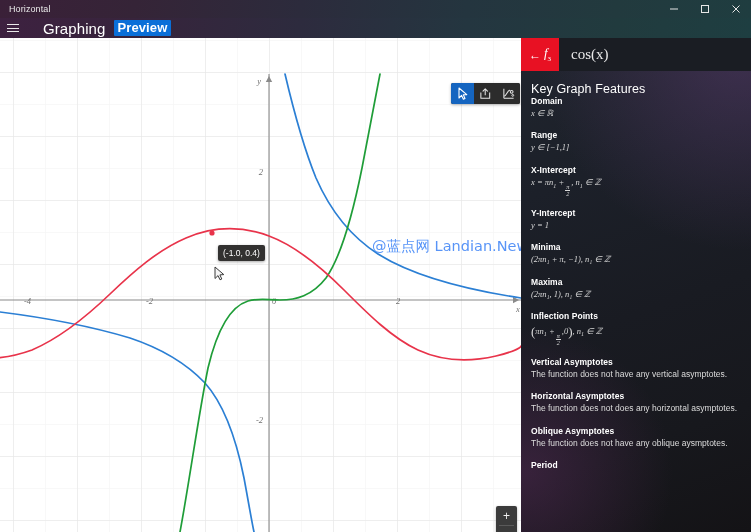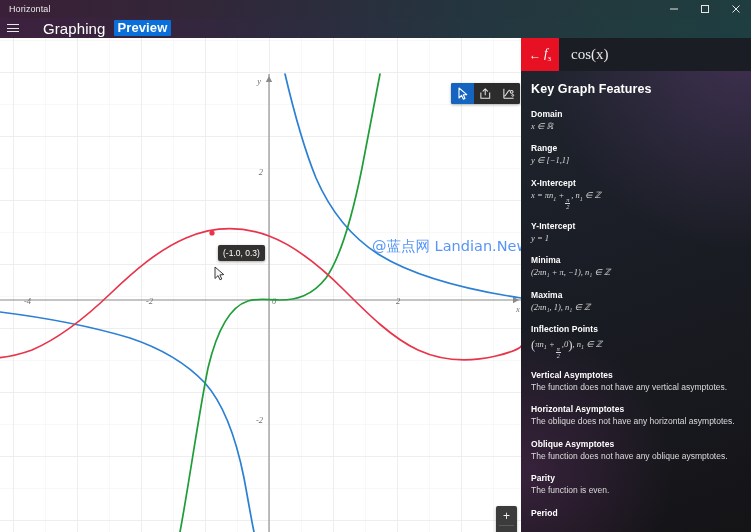--- a/index.html
+++ b/index.html
@@ -115,21 +115,21 @@
     color:#fff; font-family:"Liberation Serif", serif; font-style:italic;
     font-size:13px; line-height:1; position:relative;
   }
   .back-fx .fx sub{ font-size:7px; font-style:normal; }
   .fn-label{
     margin-left:12px; color:#e9e9e9; font-size:15px;
     font-family:"Liberation Serif", serif;
   }
 
   .panel-body{ position:absolute; left:0; top:33px; width:230px; height:461px; padding:11px 10px 0 10px; }
-  .panel-h1{ color:#ffffff; font-size:12.5px; font-weight:700; margin-bottom:13px; letter-spacing:.1px; }
+  .panel-h1{ color:#ffffff; font-size:12.5px; font-weight:400; letter-spacing:.1px; }
 
   .feat{ margin-bottom:11px; }
   .feat-label{ color:#ffffff; font-size:8.5px; font-weight:700; margin-bottom:2px; letter-spacing:.05px; }
   .feat-value{
     color:#d8d8d8; font-size:8.5px; line-height:1.35;
     font-family:"Liberation Serif", serif; font-style:italic;
   }
   .feat-value.plain{ font-family:"Liberation Sans", sans-serif; font-style:normal; color:#dcdcdc; }
 
   
@@ -222,21 +222,21 @@
              C 60 300 85 280 110 256 C 134 233 158 212 186 200
              C 214 188 242 188 269 198 C 296 208 320 228 344 252
              C 368 276 392 300 418 312 C 444 324 470 324 496 318
              C 512 314 521 310 521 308" fill="none" stroke="#e8334a" stroke-width="1.7" stroke-linecap="round"></path>
 
     <circle cx="212" cy="195" r="2.6" fill="#e8334a"></circle>
   </svg>
 
   <div class="watermark">@蓝点网 Landian.News</div>
 
-  <div class="point-tooltip">(-1.0, 0.3)</div>
+  <div class="point-tooltip">(-1.0, 0.4)</div>
 
   <div class="cursor-arrow">
     <svg width="11" height="15" viewBox="0 0 11 15">
       <path d="M1 1 L1 12.5 L4 9.6 L6 13.8 L7.8 13 L5.9 8.9 L9.8 8.6 Z" fill="#f5f5f5" stroke="#3a3a3a" stroke-width="1" stroke-linejoin="round"></path>
     </svg>
   </div>
 
   <div class="graph-toolbar">
     <div class="gt-btn active">
       <svg width="12" height="13" viewBox="0 0 12 13">
@@ -327,31 +327,27 @@
       </div>
     </div>
 
     <div class="feat">
       <div class="feat-label">Vertical Asymptotes</div>
       <div class="feat-value plain">The function does not have any vertical asymptotes.</div>
     </div>
 
     <div class="feat">
       <div class="feat-label">Horizontal Asymptotes</div>
-      <div class="feat-value plain">The oblique does not have any horizontal asymptotes.</div>
+      <div class="feat-value plain">The function does not does any horizontal asymptotes.</div>
     </div>
 
     <div class="feat">
       <div class="feat-label">Oblique Asymptotes</div>
       <div class="feat-value plain">The function does not have any oblique aysmptotes.</div>
     </div>
 
-    <div class="feat">
-      <div class="feat-label">Parity</div>
-      <div class="feat-value plain">The function is even.</div>
-    </div>
 
     <div class="feat">
       <div class="feat-label">Period</div>
     </div>
 
   </div>
 </div>
 
 </body></html>

